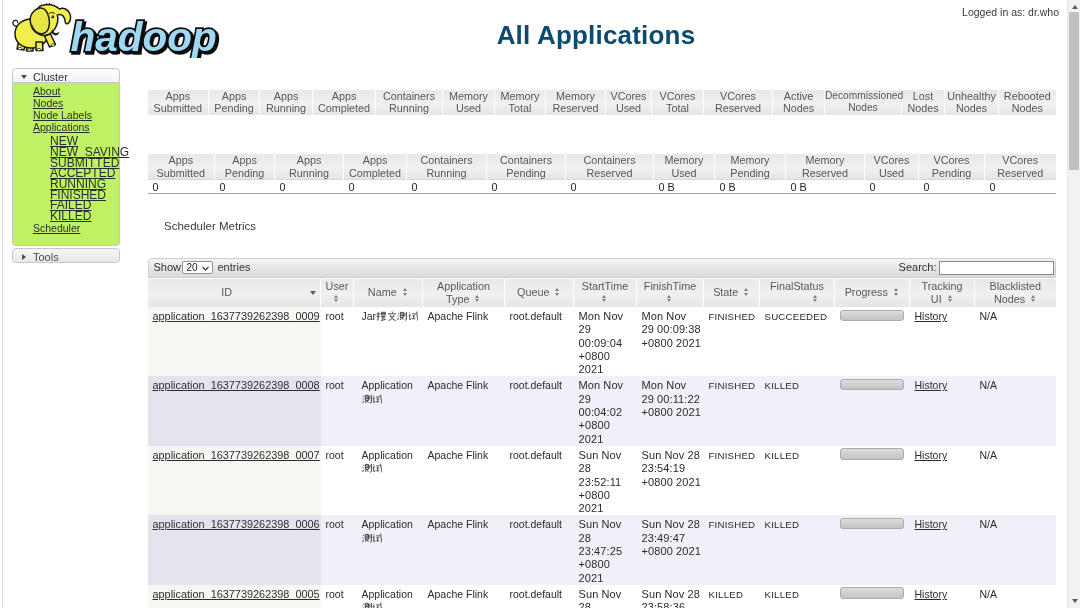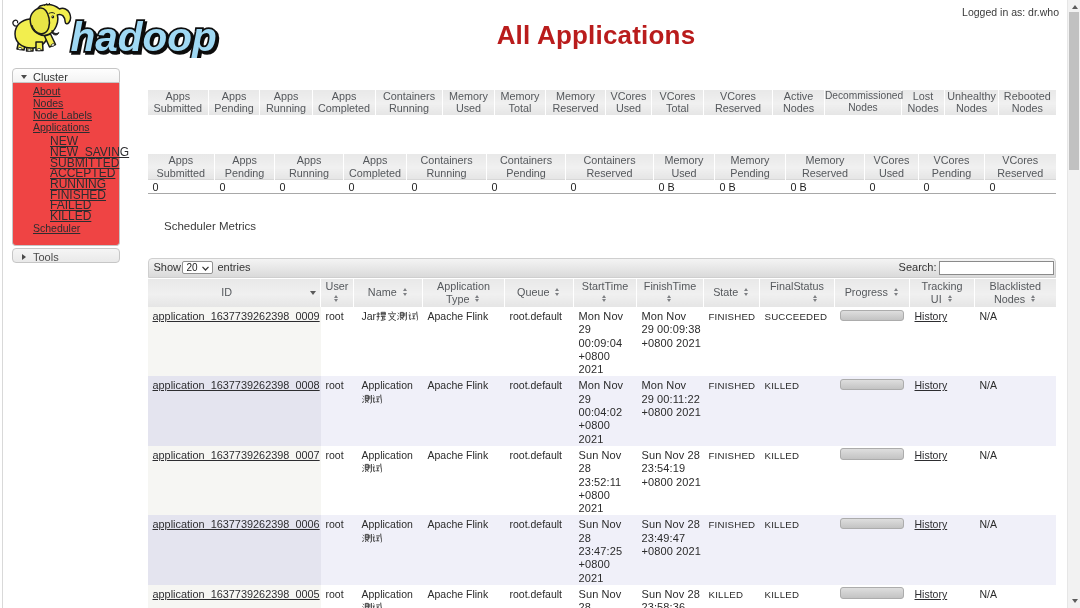--- a/index.html
+++ b/index.html
@@ -6,34 +6,34 @@
 html,body { margin:0; padding:0; }
 body { width:1080px; height:608px; overflow:hidden; background:#fff;
   font-family:"Liberation Sans", sans-serif; position:relative; }
 a { color:#2d2d30; text-decoration:underline; }
 .abs { position:absolute; }
 
 
 #edge { left:2px; top:0; width:1px; height:608px; background:#d9d9d9; }
 #login { top:6px; right:21px; font-size:10.5px; color:#3a3a3a; }
 #title { left:142px; top:19.5px; width:908px; text-align:center;
-  font-size:26px; font-weight:bold; color:#b91c1c; letter-spacing:0.2px; }
+  font-size:26px; font-weight:bold; color:#0c4a6e; letter-spacing:0.2px; }
 
 
 #nav { left:12px; top:68px; width:108px; font-size:10px; }
 .ahdr { position:relative; height:15px; border:1px solid #c6c6c6;
   background:linear-gradient(#fefefe,#f3f3f3); border-radius:4px 4px 0 0;
   padding:1.5px 0 0 20px; font-size:11px; color:#333; }
 .tri-d { position:absolute; left:8px; top:6px; width:0; height:0;
   border-left:3.2px solid transparent; border-right:3.2px solid transparent;
   border-top:4.2px solid #4a4a4a; }
 .tri-r { position:absolute; left:9px; top:4.5px; width:0; height:0;
   border-top:3.2px solid transparent; border-bottom:3.2px solid transparent;
   border-left:4.2px solid #4a4a4a; }
-#navbody { border:1px solid #c6c6c6; border-top:0; background:#ef4444;
+#navbody { border:1px solid #c6c6c6; border-top:0; background:#bef264;
   border-radius:0 0 4px 4px; height:163px; padding:1.6px 0 0 20px; }
 #navbody div { line-height:12.2px; font-size:10.5px; }
 #navbody .sub { font-size:12px; padding-left:17px; line-height:10.7px; }
 #navbody .gap1 { height:2.8px; }
 #navbody .gap2 { height:0.5px; }
 #tools { margin-top:2px; height:15px; border-radius:4px;
   background:linear-gradient(#f5f5f5,#e9e9e9); border:1px solid #c6c6c6;
   position:relative; padding:1.5px 0 0 20px; font-size:11px; color:#4a4a4a; }
 
 

